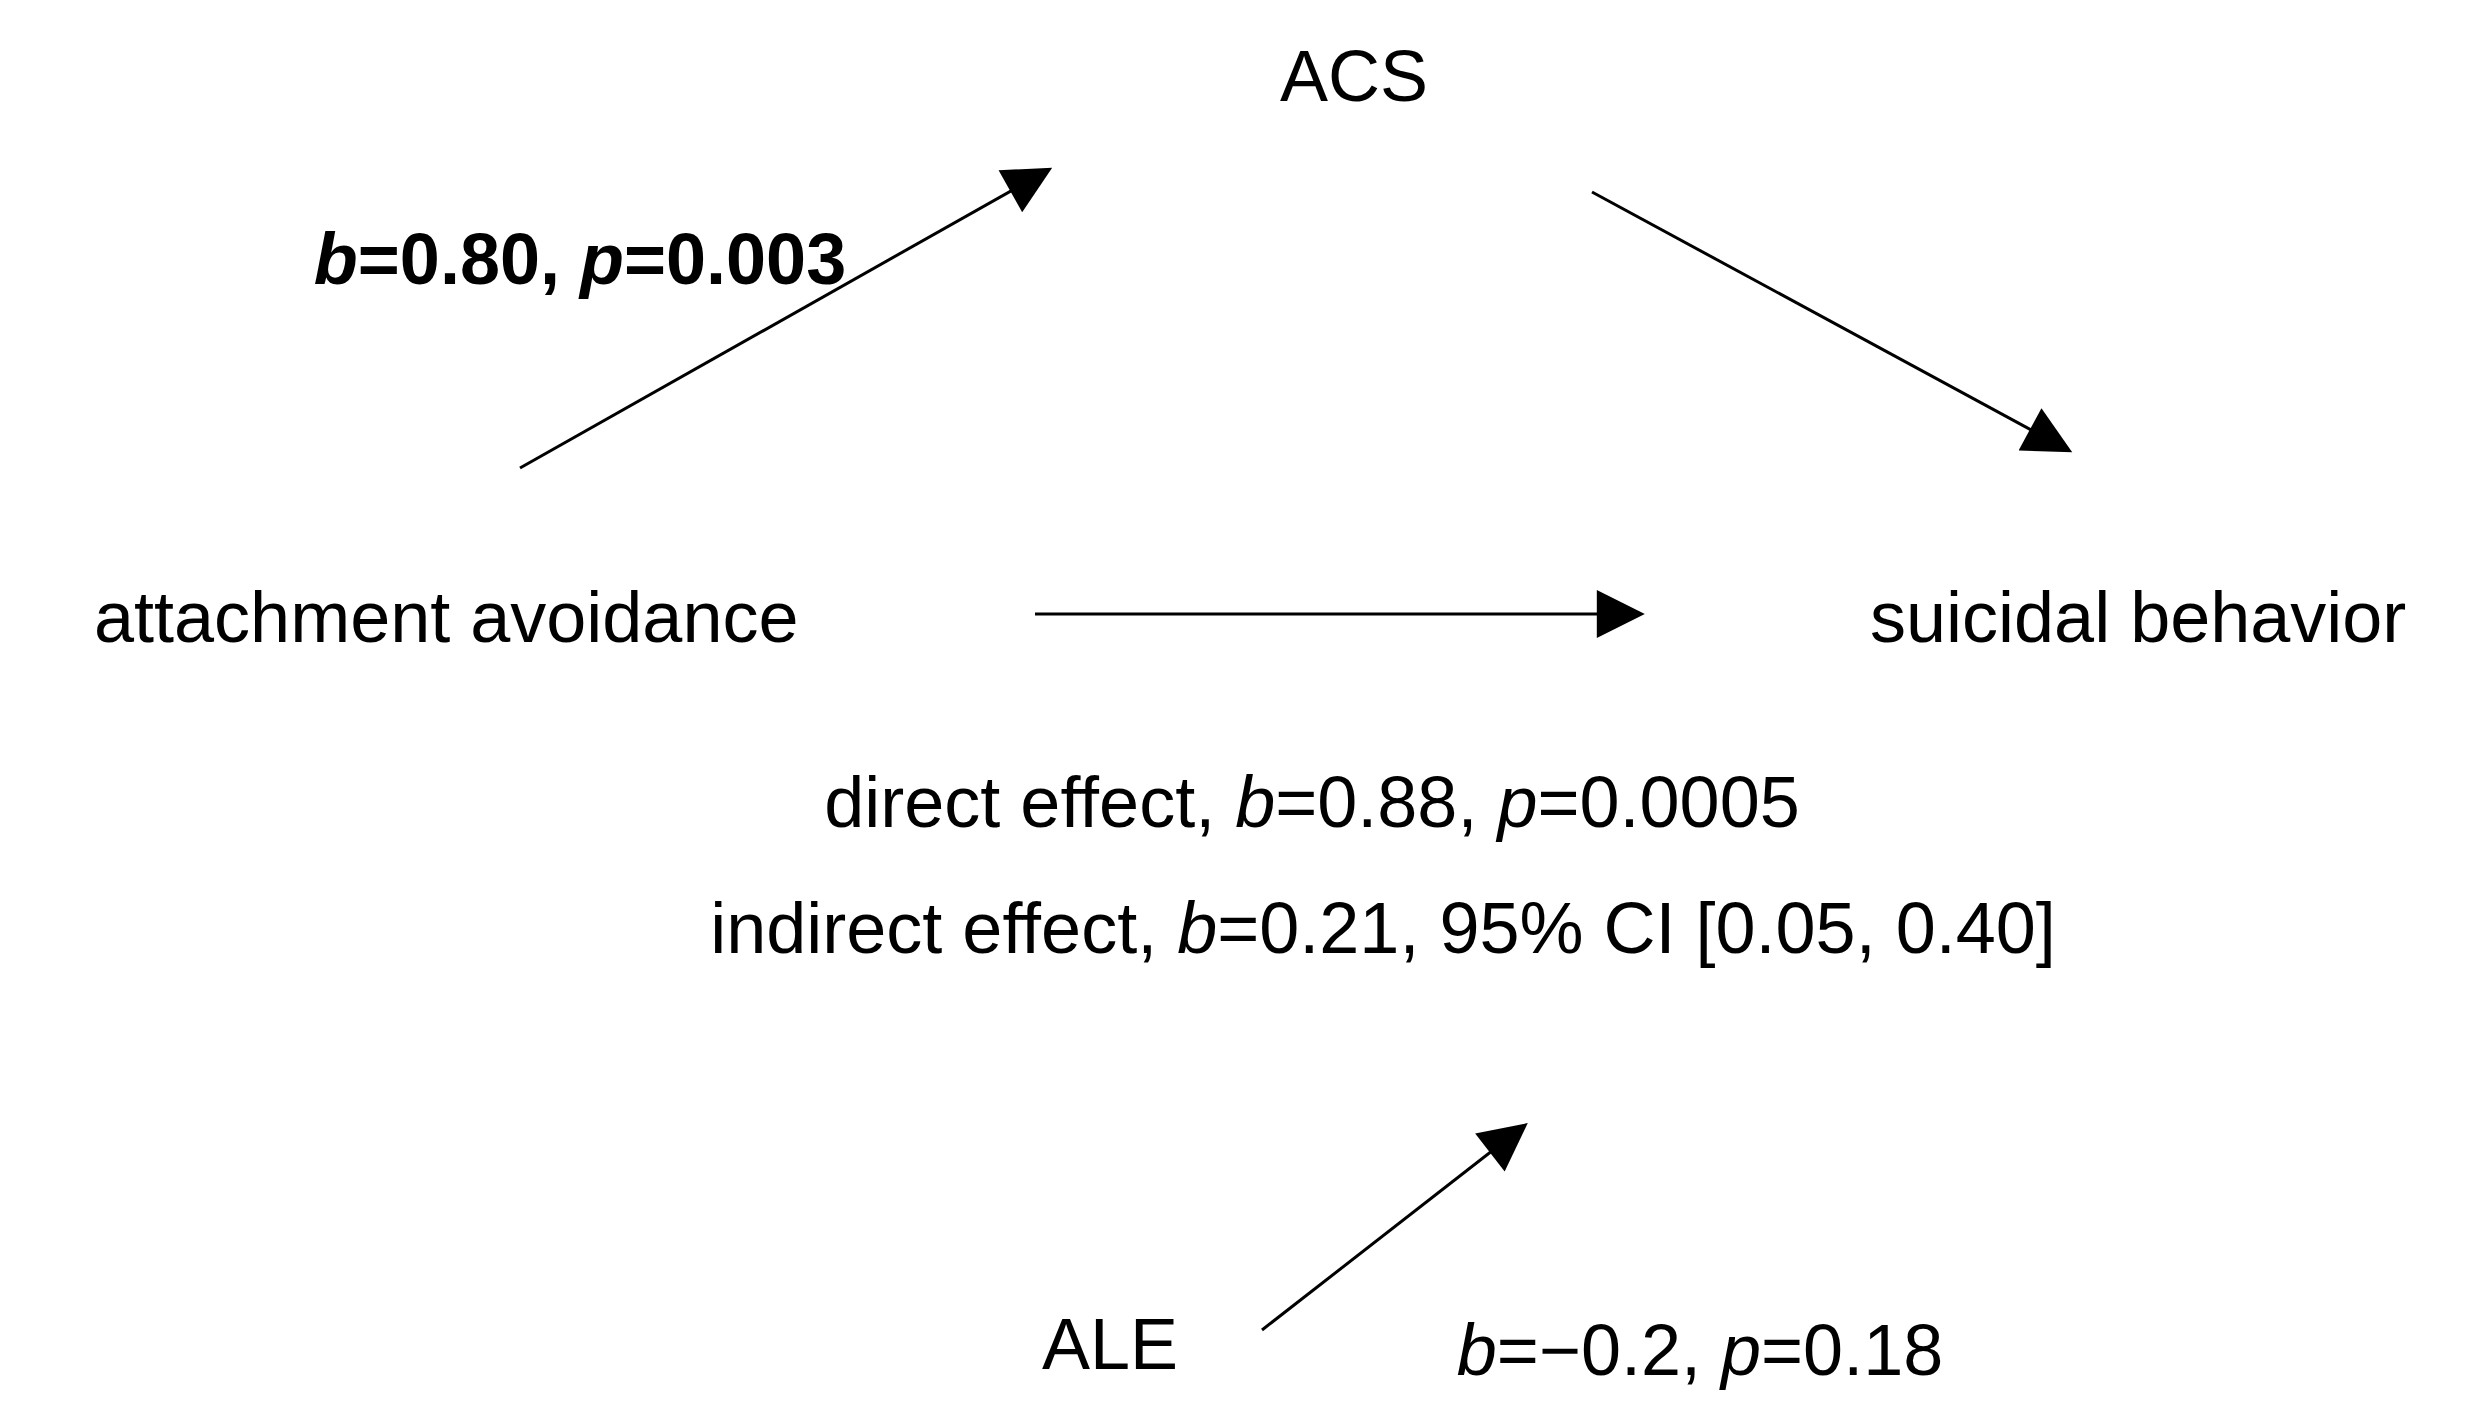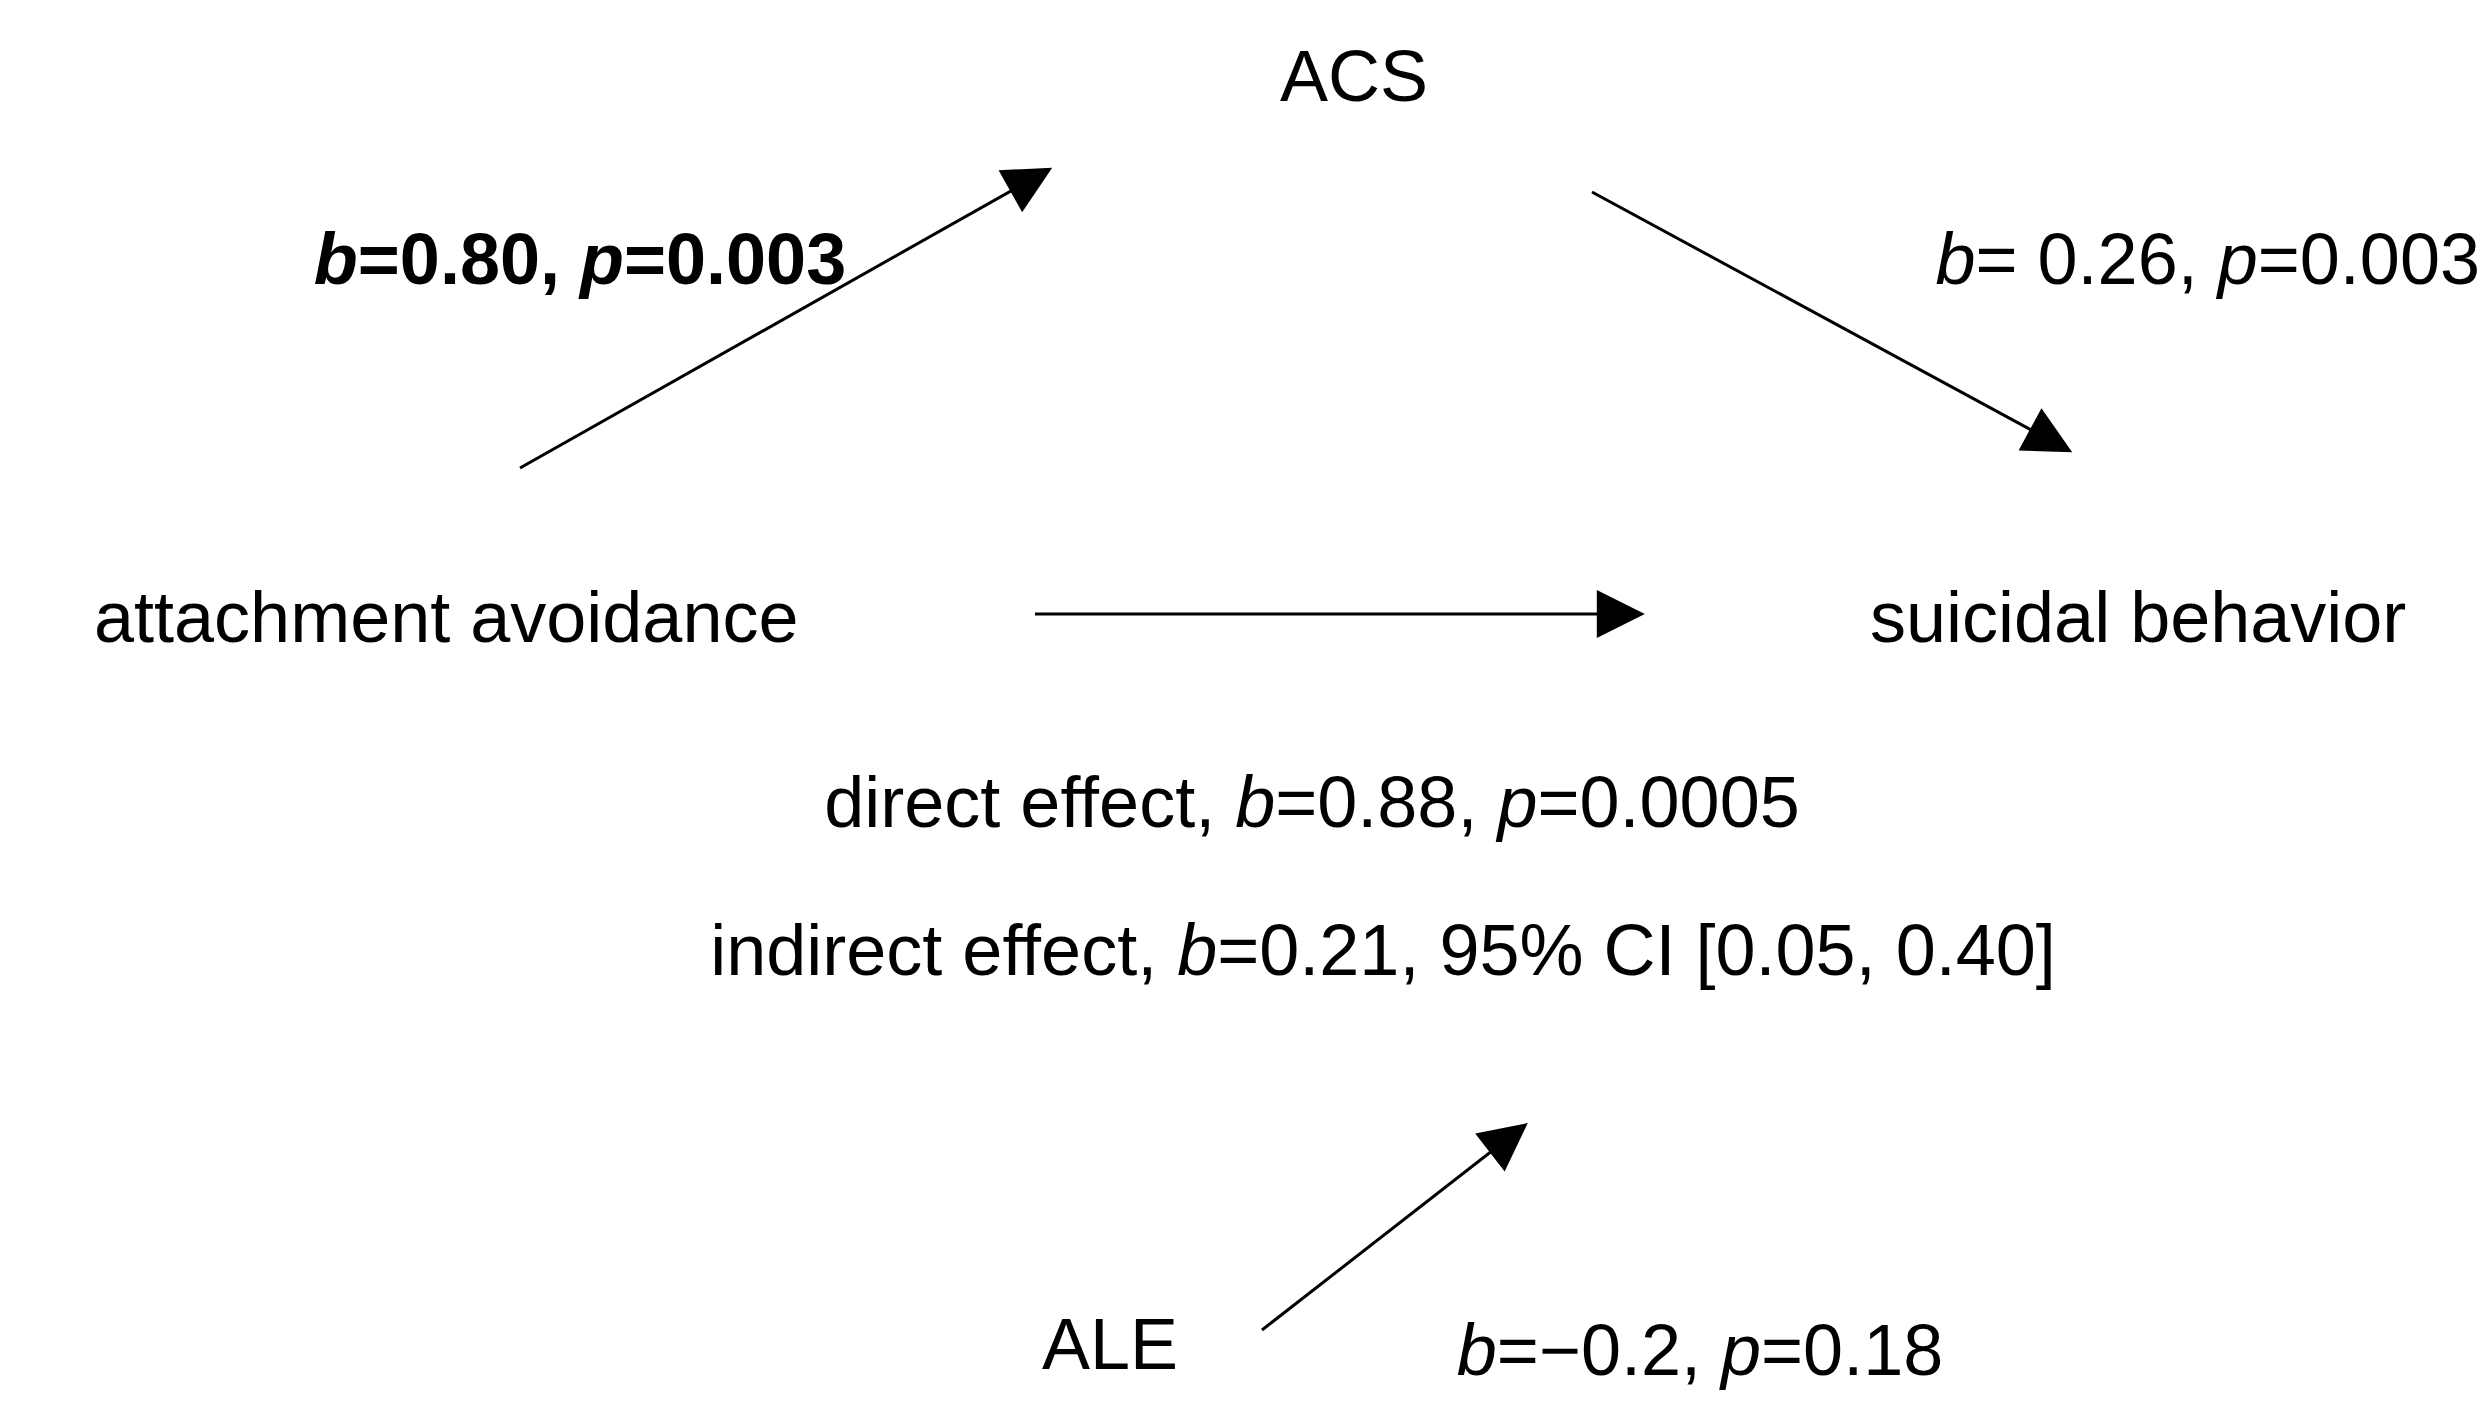--- a/index.html
+++ b/index.html
@@ -30,21 +30,21 @@
   .stat i, .node i { font-style: italic; font-family: "Liberation Sans", sans-serif; }
 
   .node-mediator  { left: 1316px; top: 76px;   }
   .node-predictor { left: 14px;   top: 617px;  }
   .node-outcome   { left: 1790px; top: 617px;  }
   .node-ale       { left: 1072px; top: 1344px; }
 
   .stat-path-a   { left: 540px;  top: 259px; font-weight: bold;  }
   .stat-path-b   { right: 8px;   top: 259px;  }
   .stat-direct   { left: 1272px; top: 802px;  }
-  .stat-indirect { left: 1343px; top: 950px;  }
+  .stat-indirect { left: 1343px; top: 928px;  }
   .stat-ale      { left: 1660px; top: 1350px; }
 </style>
 </head>
 <body>
 
 <div class="canvas">
 
   <svg class="arrow-layer" viewBox="0 0 2488 1406" xmlns="http://www.w3.org/2000/svg">
     <defs>
       <marker id="arrowhead" viewBox="0 0 10 10" refX="9" refY="5" markerWidth="54" markerHeight="48" orient="auto" markerUnits="userSpaceOnUse">
@@ -70,23 +70,20 @@
   </div>
 
   <div class="node node-ale center-xy">
     <span>ALE</span>
   </div>
 
   <div class="stat stat-path-a center-xy">
     <span></span><i>b</i><span>=0.80, </span><i>p</i><span>=0.003</span>
   </div>
 
-  <div class="stat stat-path-b center-y">
-    <span></span><i>b</i><span>= 0.26, </span><i>p</i><span>=0.003</span>
-  </div>
 
   <div class="stat stat-direct center-xy">
     <span>direct effect, </span><i>b</i><span>=0.88, </span><i>p</i><span>=0.0005</span>
   </div>
 
   <div class="stat stat-indirect center-xy">
     <span>indirect effect, </span><i>b</i><span>=0.21, 95% CI [0.05, 0.40]</span><i></i><span></span>
   </div>
 
   <div class="stat stat-ale center-xy">

